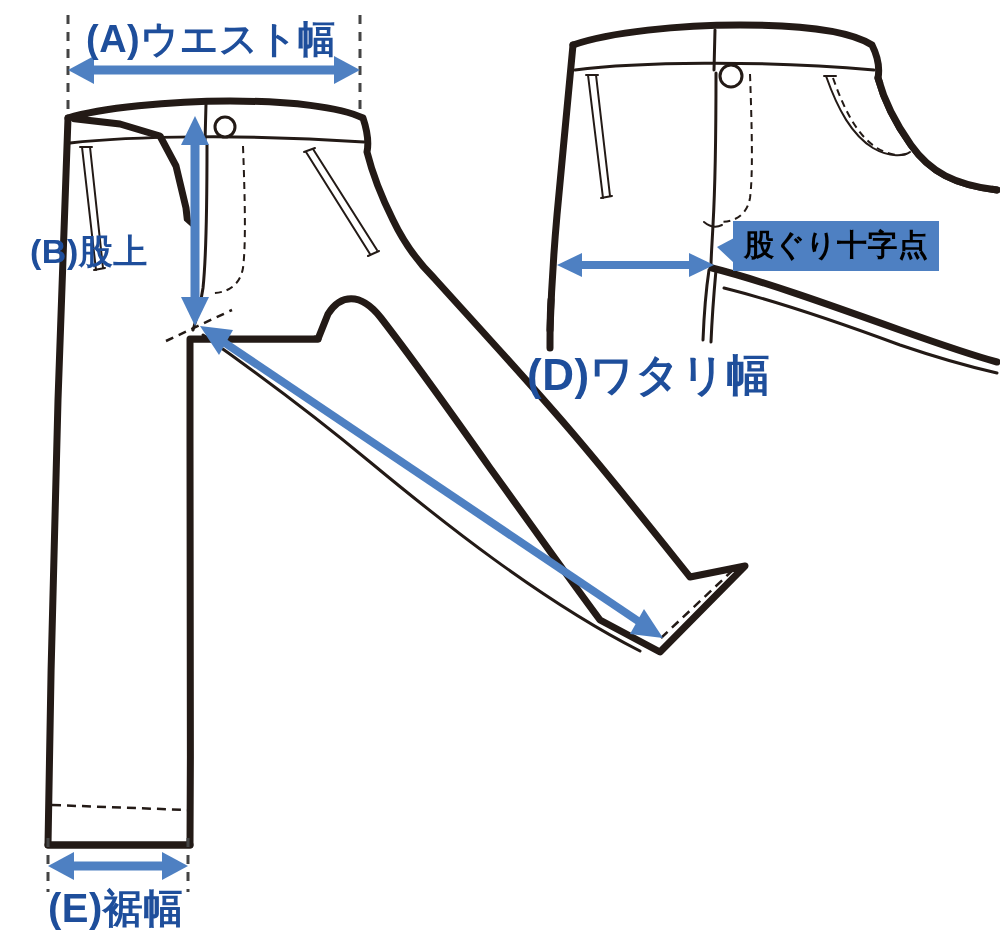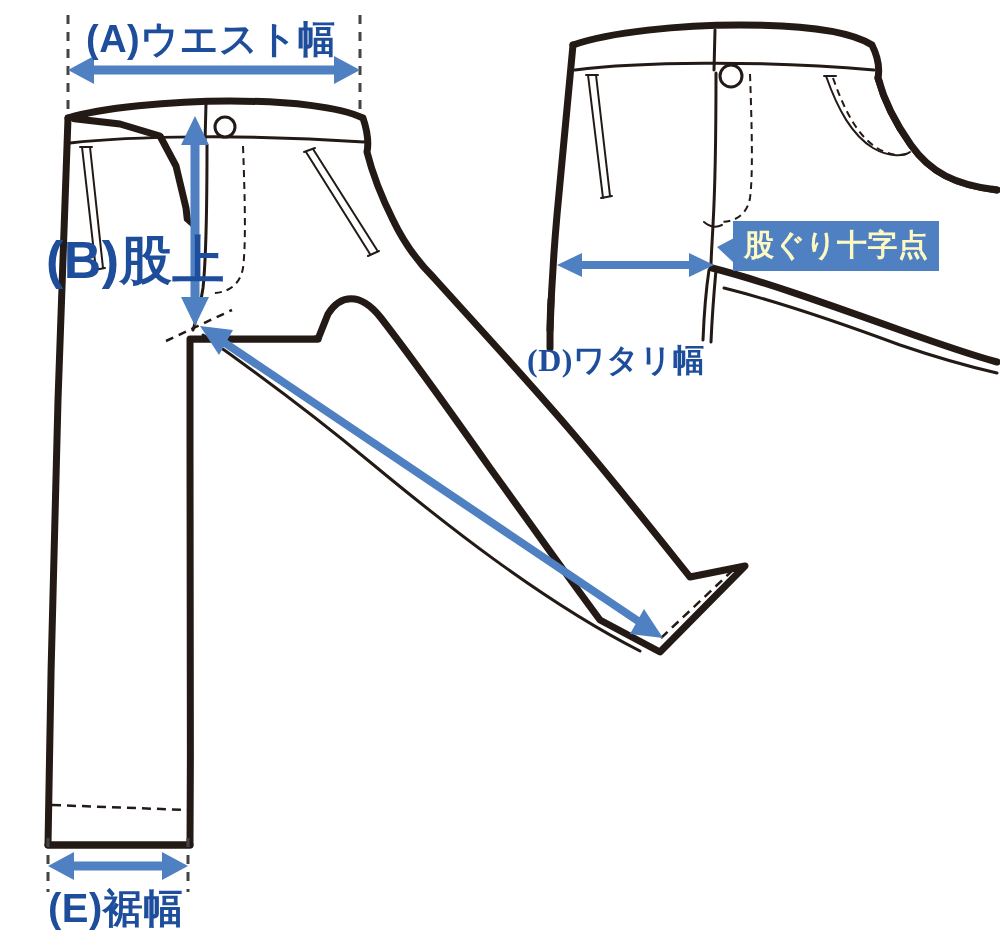--- a/index.html
+++ b/index.html
@@ -93,31 +93,31 @@
     position: absolute;
     color: #1e4e9b;
     font-family: "Liberation Sans", "DejaVu Sans", sans-serif;
     font-weight: bold;
     white-space: nowrap;
     letter-spacing: 0.5px;
     line-height: 1;
     user-select: none;
   }
   #label-a { left: 86px;  top: 20px;  font-size: 38px; }
-  #label-b { left: 46px;  top: 234px; font-size: 52px; }
+  #label-b { left: 30px;  top: 234px; font-size: 34px; }
   #label-c { left: 288px; top: 505px; font-size: 40px; }
-  #label-d { left: 527px; top: 344px; font-size: 32px; font-family: Liberation Serif, serif; }
+  #label-d { left: 527px; top: 353px; font-size: 44px; }
   #label-e { left: 48px;  top: 888px; font-size: 40px; }
 
   #badge-crotch {
     position: absolute;
     left: 733px;
     top: 221px;
     background: #4e80c2;
-    color: #fef9c3;
+    color: #000000;
     font-family: "Liberation Sans", "DejaVu Sans", sans-serif;
     font-weight: bold;
     font-size: 30px;
     line-height: 1;
     padding: 9px 11px 11px 11px;
     white-space: nowrap;
     letter-spacing: 0.5px;
     user-select: none;
   }
   #badge-crotch::after {

